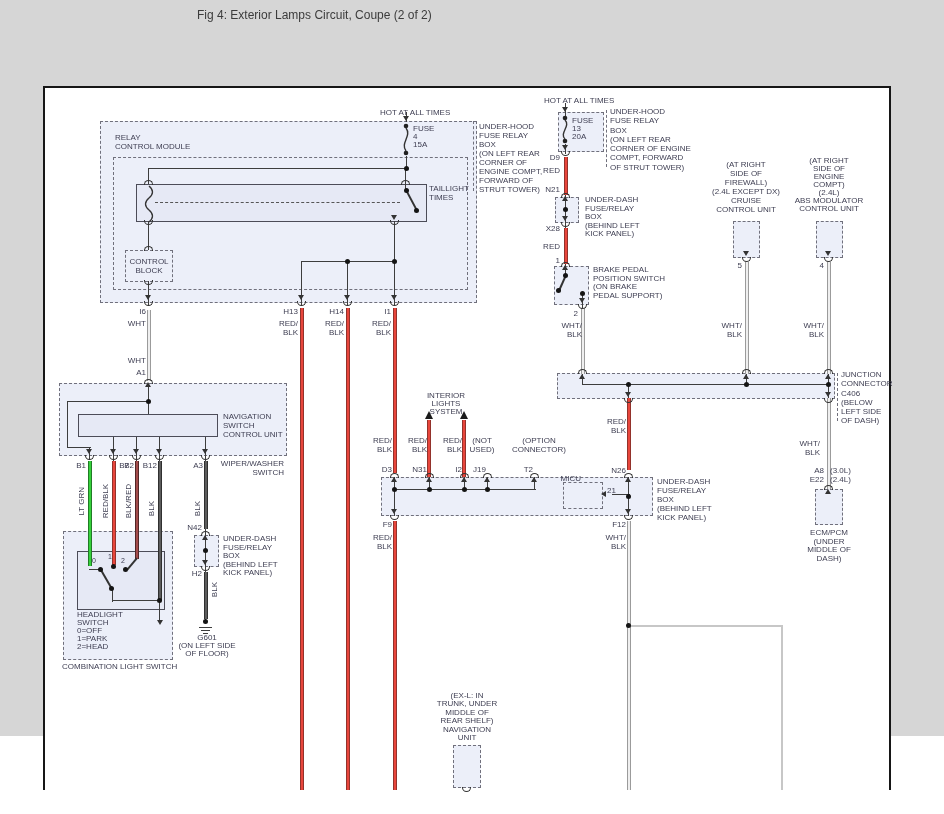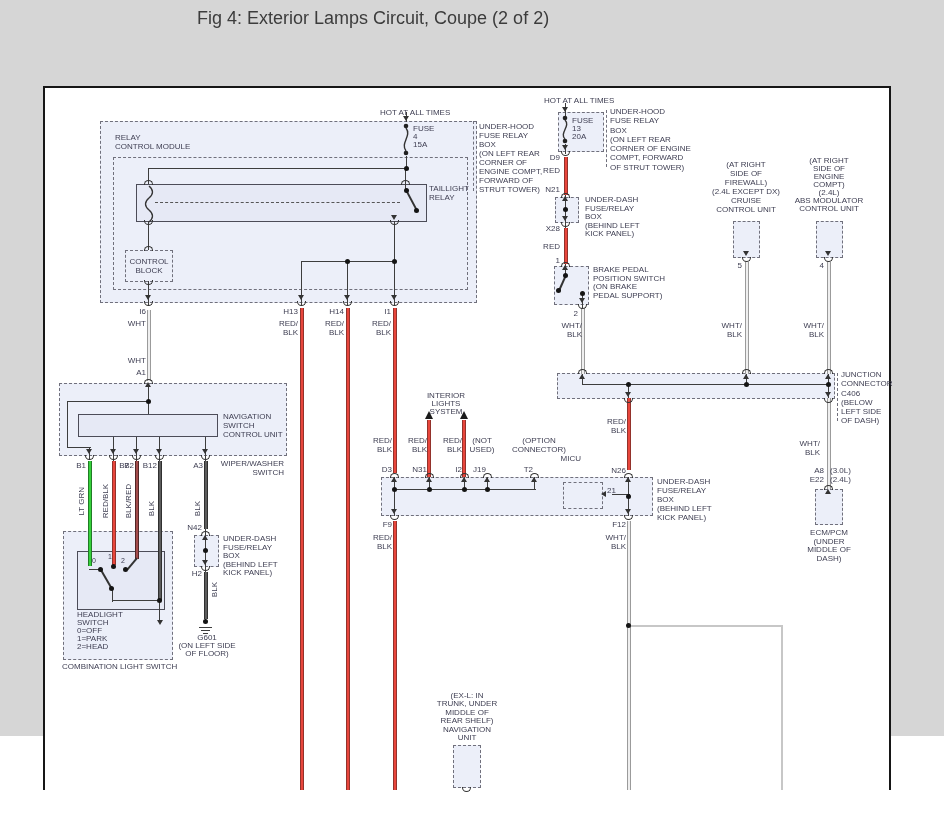--- a/index.html
+++ b/index.html
@@ -35,21 +35,21 @@
        border-radius:9px 9px 0 0;box-sizing:border-box}
   .awd{position:absolute;width:0;height:0;border-left:3px solid transparent;
        border-right:3px solid transparent;border-top:5px solid #333}
   .awu{position:absolute;width:0;height:0;border-left:3px solid transparent;
        border-right:3px solid transparent;border-bottom:5px solid #333}
   .awl{position:absolute;width:0;height:0;border-top:3px solid transparent;
        border-bottom:3px solid transparent;border-right:5px solid #333}
   .awU{position:absolute;width:0;height:0;border-left:4px solid transparent;
        border-right:4px solid transparent;border-bottom:8px solid #1a1a1a}
   .lv{position:absolute;width:1.6px;background:#333;transform-origin:50% 0}
-  #title{position:absolute;left:197px;top:8px;font-size:18px;color:#3c3c3c}
+  #title{position:absolute;left:197px;top:8px;font-size:12px;color:#3c3c3c}
   svg{position:absolute;overflow:visible}
 </style>
 </head>
 <body>
 
 <div id="stage">
 
   <div class="gray" style="left:0;top:0;width:944px;height:86px"></div>
   <div class="gray" style="left:0;top:86px;width:43px;height:650px"></div>
   <div class="gray" style="left:891px;top:86px;width:53px;height:650px"></div>
@@ -287,21 +287,21 @@
   <div class="dbr" style="left:606px;top:110px;height:57px"></div>
   <div class="dbr" style="left:837px;top:373px;height:48px"></div>
 
   <div class="lbl" style="left:380px;top:108px">HOT AT ALL TIMES</div>
   <div class="lbl lh8" style="left:413px;top:125px">FUSE
 4
 15A</div>
   <div class="lbl" style="left:115px;top:133px">RELAY
 CONTROL MODULE</div>
   <div class="lbl" style="left:429px;top:184px">TAILLIGHT
-RELAY</div>
+TIMES</div>
   <div class="lbl tc" style="left:125px;top:257px;width:48px">CONTROL
 BLOCK</div>
   <div class="lbl" style="left:479px;top:122px">UNDER-HOOD
 FUSE RELAY
 BOX
 (ON LEFT REAR
 CORNER OF
 ENGINE COMPT,
 FORWARD OF
 STRUT TOWER)</div>
@@ -438,21 +438,21 @@
 BLK</div>
   <div class="lbl tc" style="left:464px;top:436px;width:36px">(NOT
 USED)</div>
   <div class="lbl tc" style="left:504px;top:436px;width:70px">(OPTION
 CONNECTOR)</div>
   <div class="lbl tr" style="left:366px;top:465px;width:26px">D3</div>
   <div class="lbl tr" style="left:401px;top:465px;width:26px">N31</div>
   <div class="lbl tr" style="left:436px;top:465px;width:26px">I2</div>
   <div class="lbl tr" style="left:462px;top:465px;width:24px">J19</div>
   <div class="lbl tr" style="left:507px;top:465px;width:26px">T2</div>
-  <div class="lbl tr" style="left:534px;top:454px;width:47px">MICU</div>
+  <div class="lbl tr" style="left:534px;top:474px;width:47px">MICU</div>
   <div class="lbl" style="left:607px;top:486px">21</div>
   <div class="lbl tr" style="left:366px;top:520px;width:26px">F9</div>
   <div class="lbl tr" style="left:362px;top:533px;width:30px">RED/
 BLK</div>
   <div class="lbl tr" style="left:600px;top:520px;width:26px">F12</div>
   <div class="lbl tr" style="left:596px;top:533px;width:30px">WHT/
 BLK</div>
   <div class="lbl" style="left:657px;top:477px">UNDER-DASH
 FUSE/RELAY
 BOX

